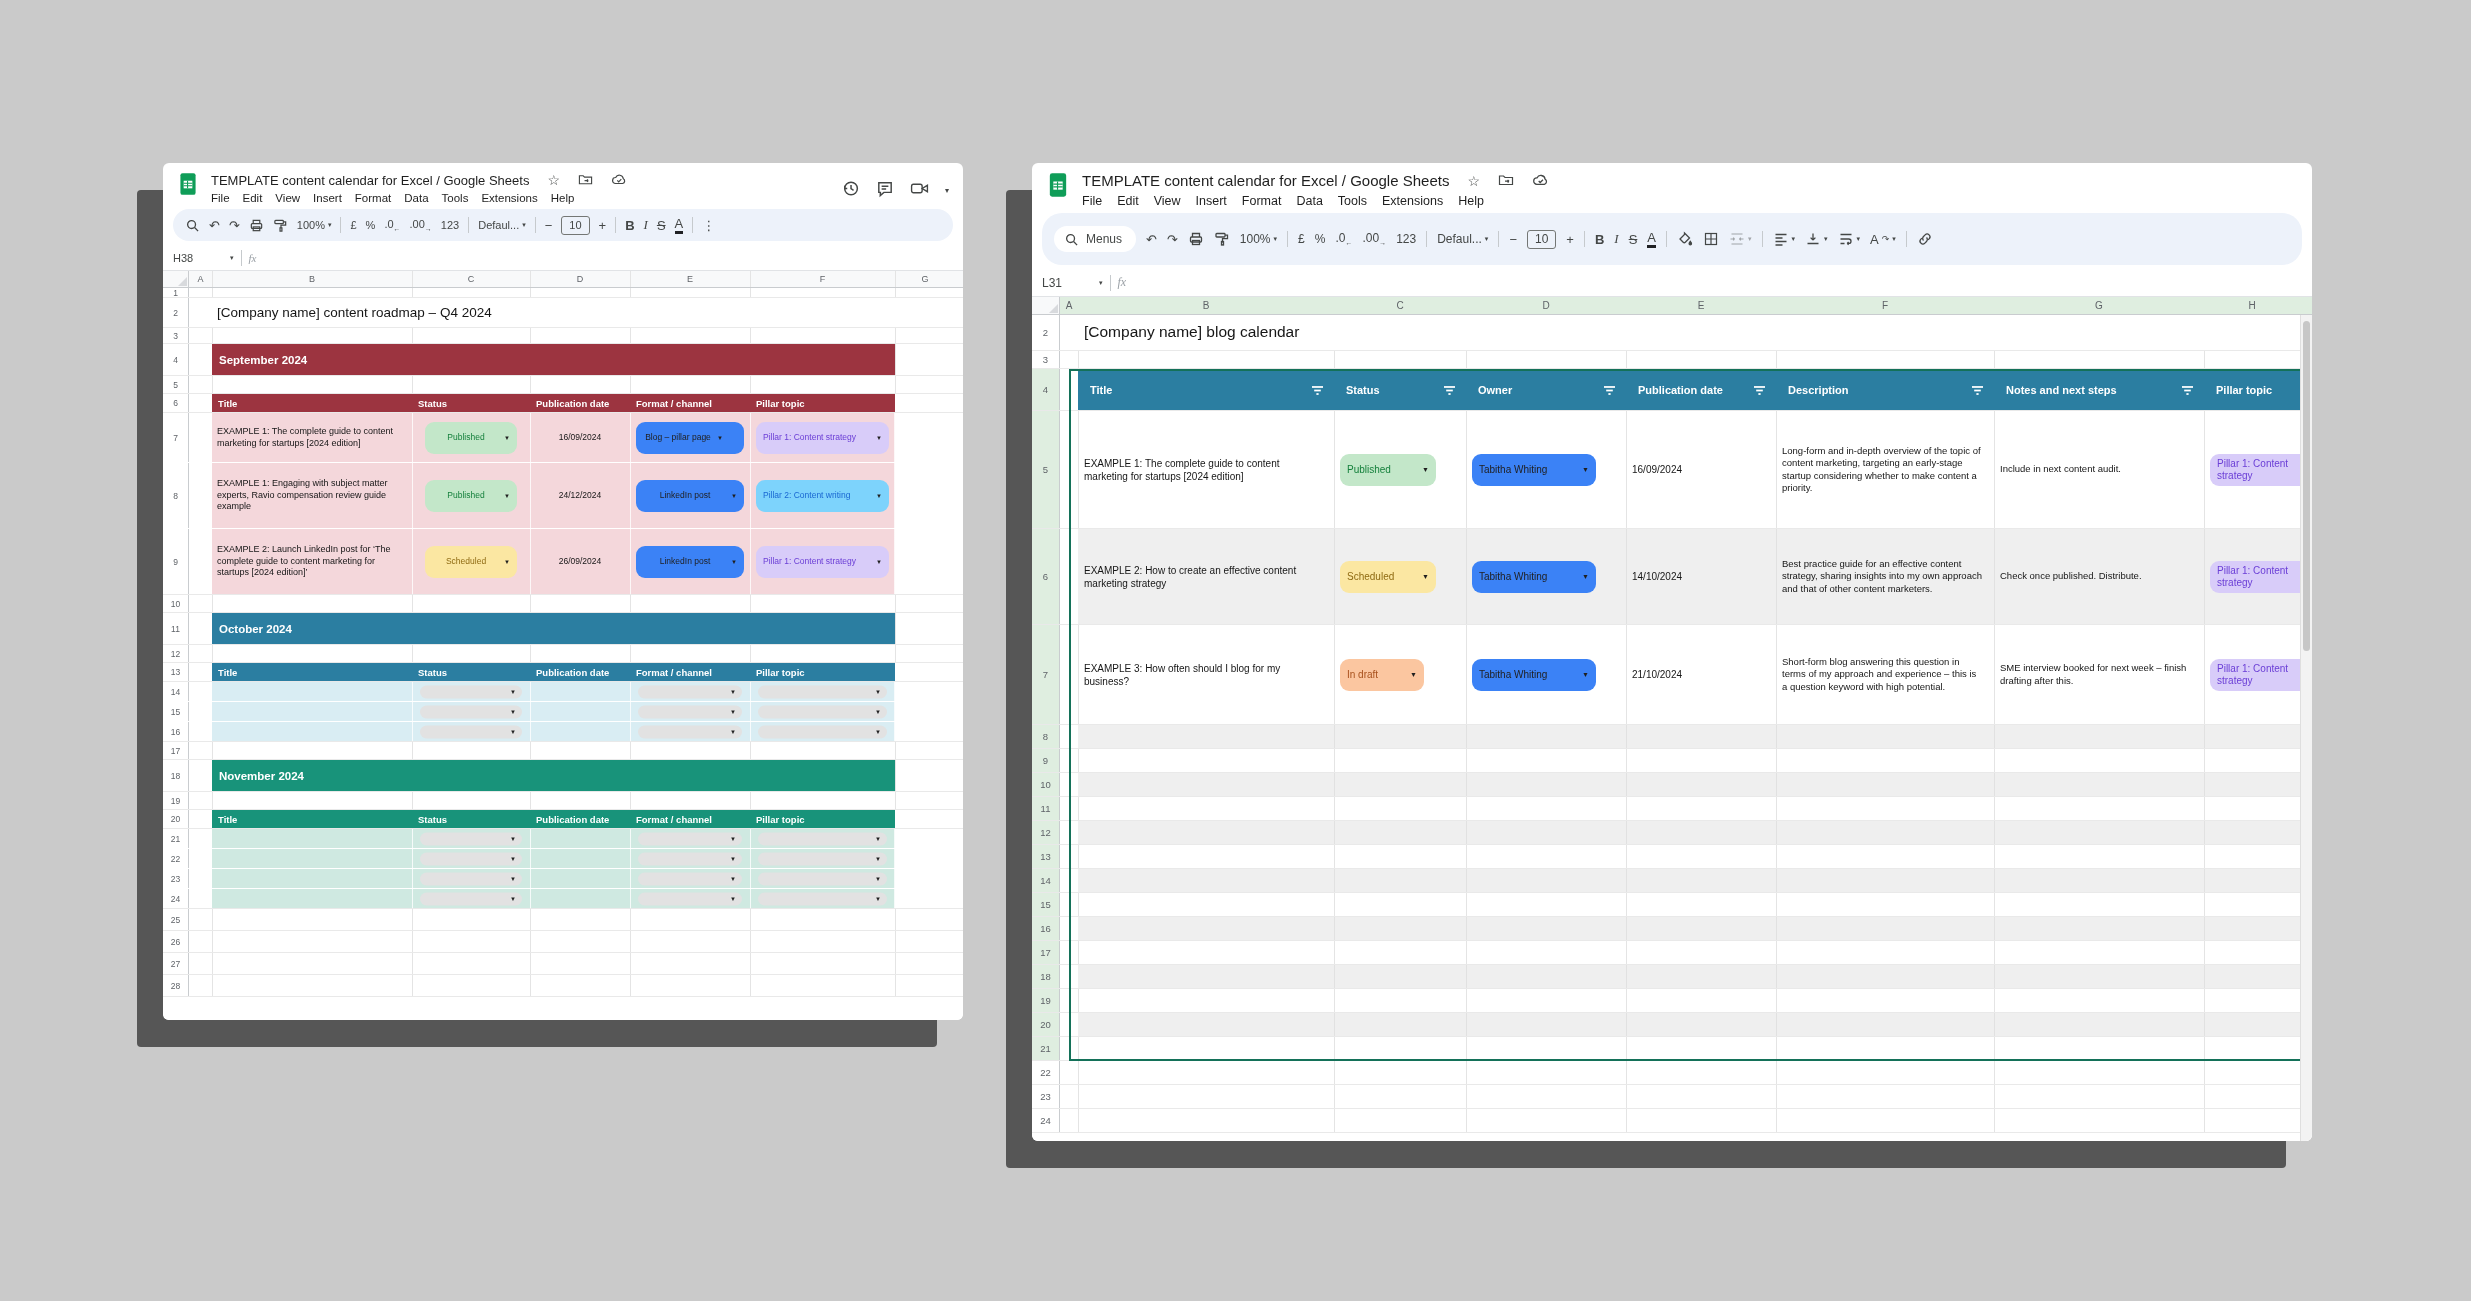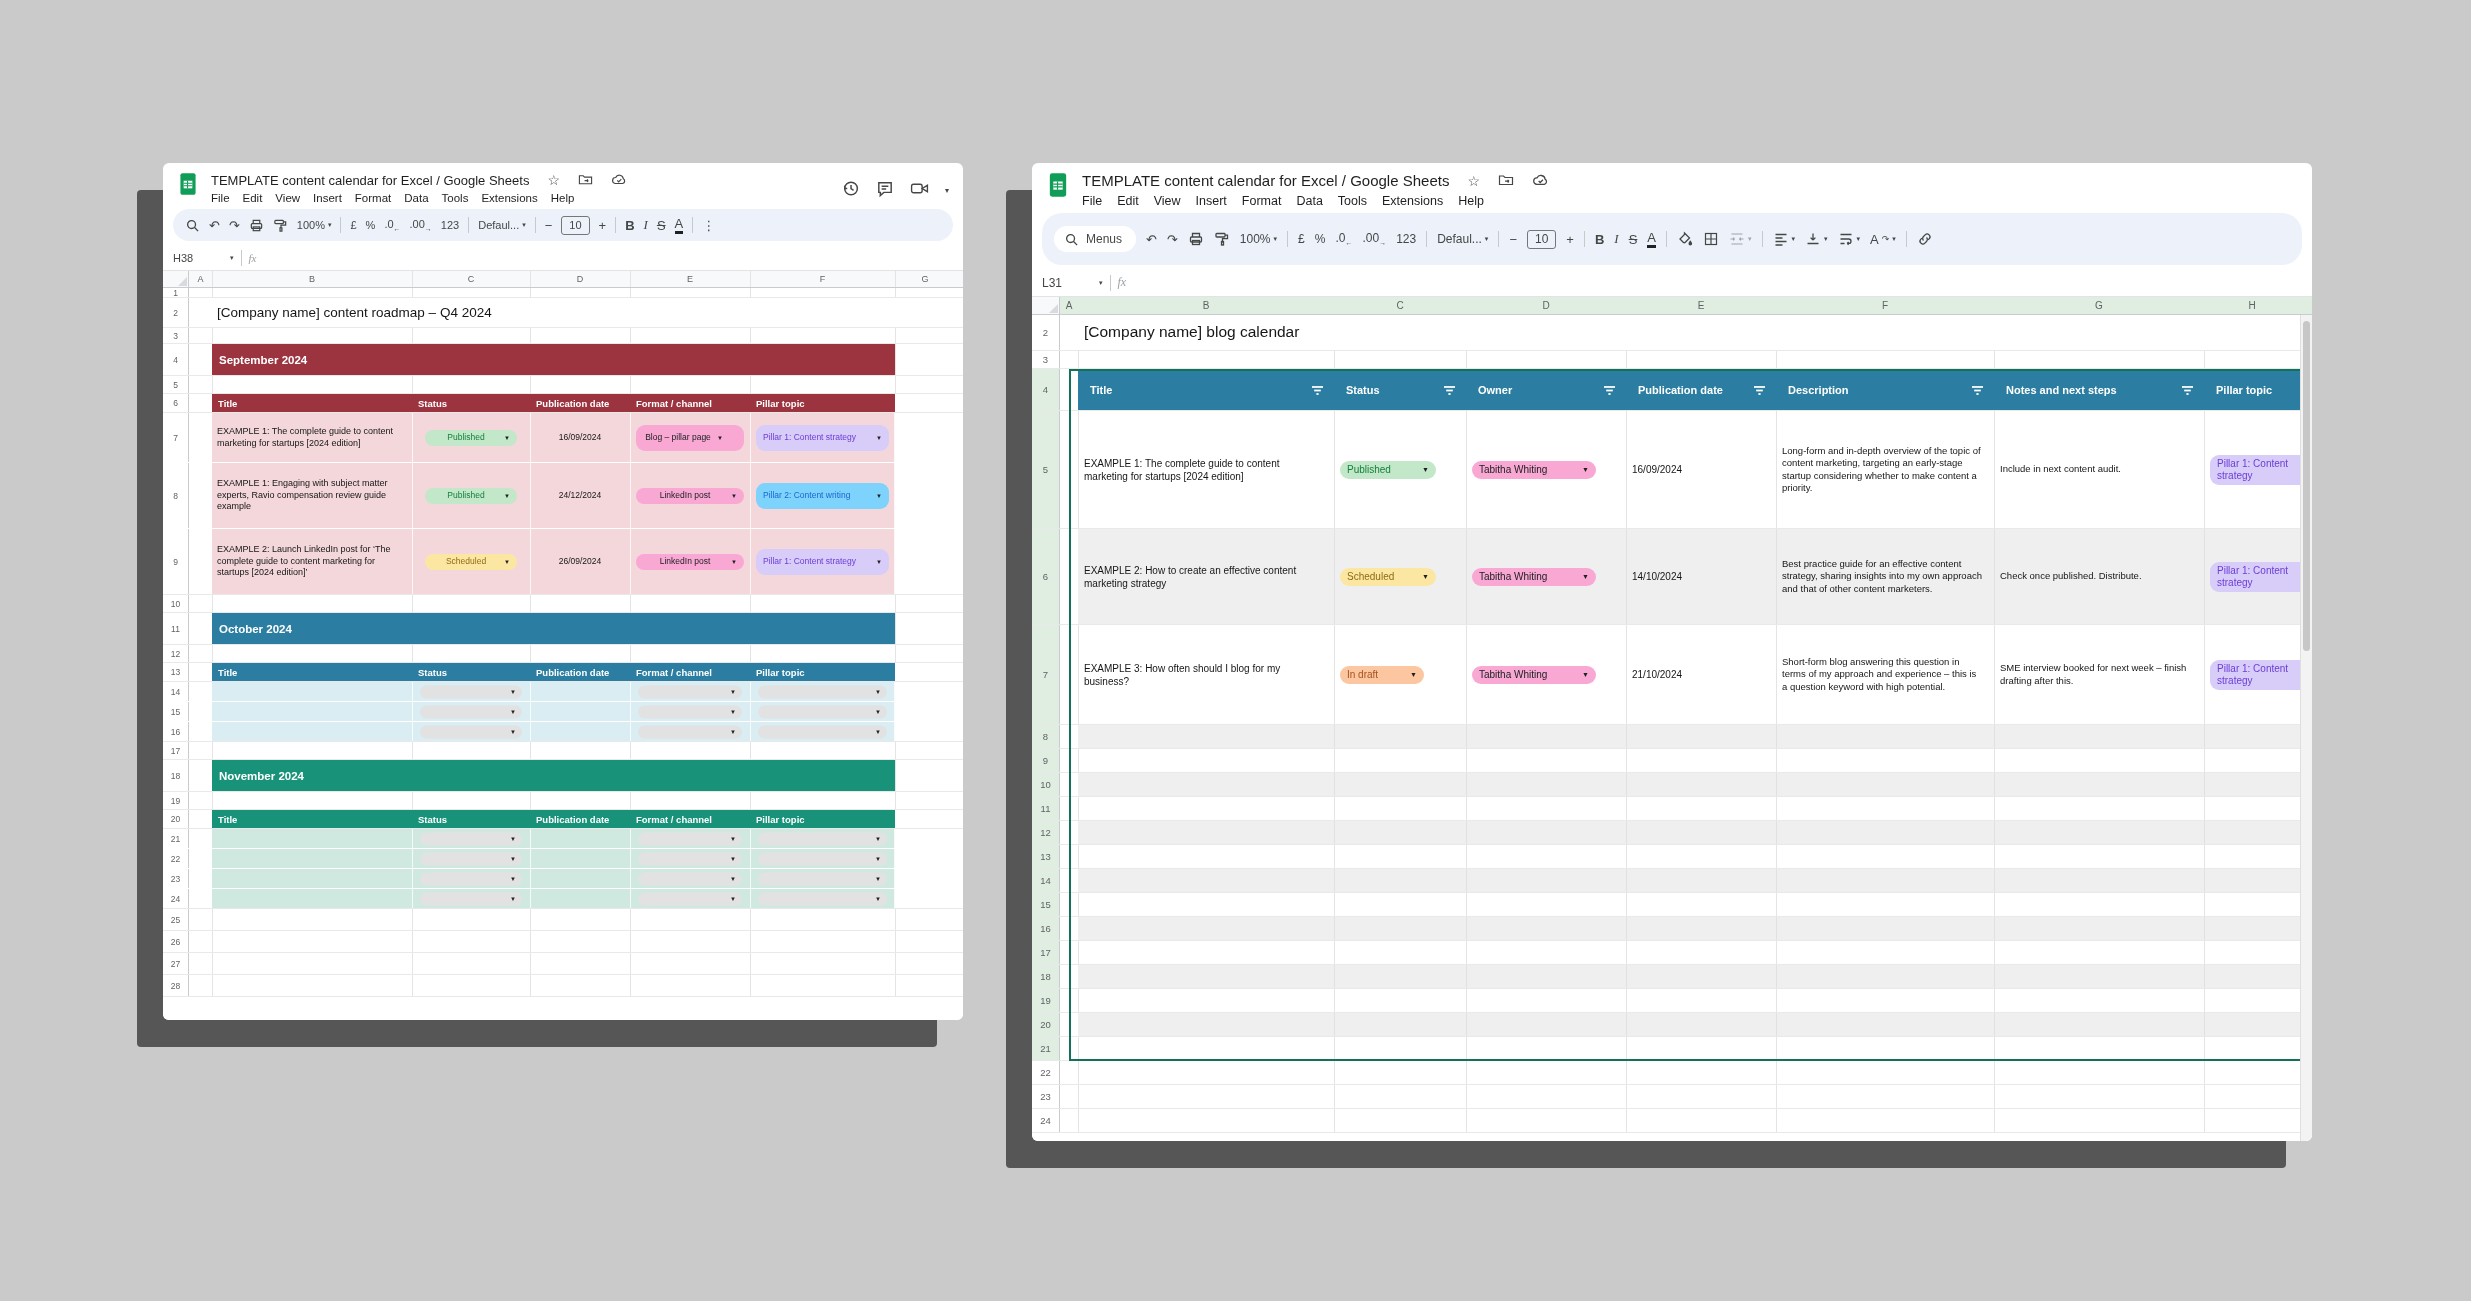--- a/index.html
+++ b/index.html
@@ -68,28 +68,28 @@
 .pinkbg{background-color:#f4d7db}.octbg{background-color:#d9edf3}.novbg{background-color:#cfe9e1}
 .banner{position:absolute;top:0;bottom:0;display:flex;align-items:center;padding-left:7px;color:#fff;font-weight:bold;font-size:11.5px;z-index:2}
 .maroon{background:#9c3440}.secblue{background:#2b7ea1}.secteal{background:#18937a}
 .hlbl{position:absolute;top:0;bottom:0;display:flex;align-items:center;color:#fff;font-weight:bold;font-size:9.5px;padding-left:6px;z-index:2}
 #wR .hlbl{font-size:11px}
 .ct{position:absolute;top:0;bottom:0;display:flex;align-items:center;font-size:9px;color:#161616;line-height:1.3;z-index:2}
 #wR .ct{font-size:10px}
 .ctr{justify-content:center;text-align:center}
 .sheettitle{font-size:13.5px;white-space:nowrap}
 #wR .sheettitle{font-size:15.5px}
-.chip{position:absolute;top:50%;transform:translateY(-50%);border-radius:9px;display:flex;align-items:center;padding:0 7px;gap:4px;z-index:3}
+.chip{position:absolute;top:50%;transform:translateY(-50%);border-radius:9px;display:flex;align-items:center;padding:16px 7px;gap:4px;z-index:3}
 .chip .lbl{flex:1;text-align:center;font-size:8.5px;line-height:1.2}
 #wR .chip .lbl{font-size:10px;text-align:left}
 .chip .dcar{font-size:6px;color:#1f1f1f;flex:0 0 auto}
 #wR .chip .dcar{font-size:7px}
 .h16c{height:16px}.h26c{height:26px}.h18c{height:18px}.h30c{height:30px}
 .cpub{background:#c3e7c9;color:#15803c}.csch{background:#fbe7a2;color:#8f6b13}.cdrf{background:#fbc6a0;color:#a8511c}
-.cp1{background:#d8ccf9;color:#6b3fd6}.cp2{background:#7dd3fc;color:#1967d2}.cgr{background:#f9a8d4;color:#202124}
+.cp1{background:#d8ccf9;color:#6b3fd6}.cp2{background:#7dd3fc;color:#1967d2}.cgr{background:#3b82f6;color:#202124}
 .epill{position:absolute;top:50%;transform:translateY(-50%);height:13px;background:#e2e2e2;border-radius:7px;z-index:3}
 .epill:after{content:"▼";position:absolute;right:6px;top:50%;transform:translateY(-50%);font-size:6px;color:#222}
 
 .h10{height:10px}.h14{height:16px}.h18{height:18px}.h19{height:19px}.h20{height:20px}.h22{height:22px}.h24{height:24px}.h30{height:30px}.h32{height:32px}.h36{height:36px}.h42{height:42px}.h50{height:50px}.h66{height:66px}.h96{height:96px}.h100{height:100px}.h118{height:118px}
 .selbox{position:absolute;left:37px;top:72px;right:0;height:692px;border:2px solid #147159;border-right:none;pointer-events:none;z-index:6}
 .sb{position:absolute;top:18px;right:0;bottom:0;width:12px;background:#f3f3f3;border-left:1px solid #dfdfdf;z-index:7}
 .sb .th{position:absolute;top:6px;left:2px;right:2px;height:330px;background:#c7c7c7;border-radius:5px}
 .flt{position:absolute;top:50%;margin-top:-4px;z-index:3}
 </style>
 </head>

